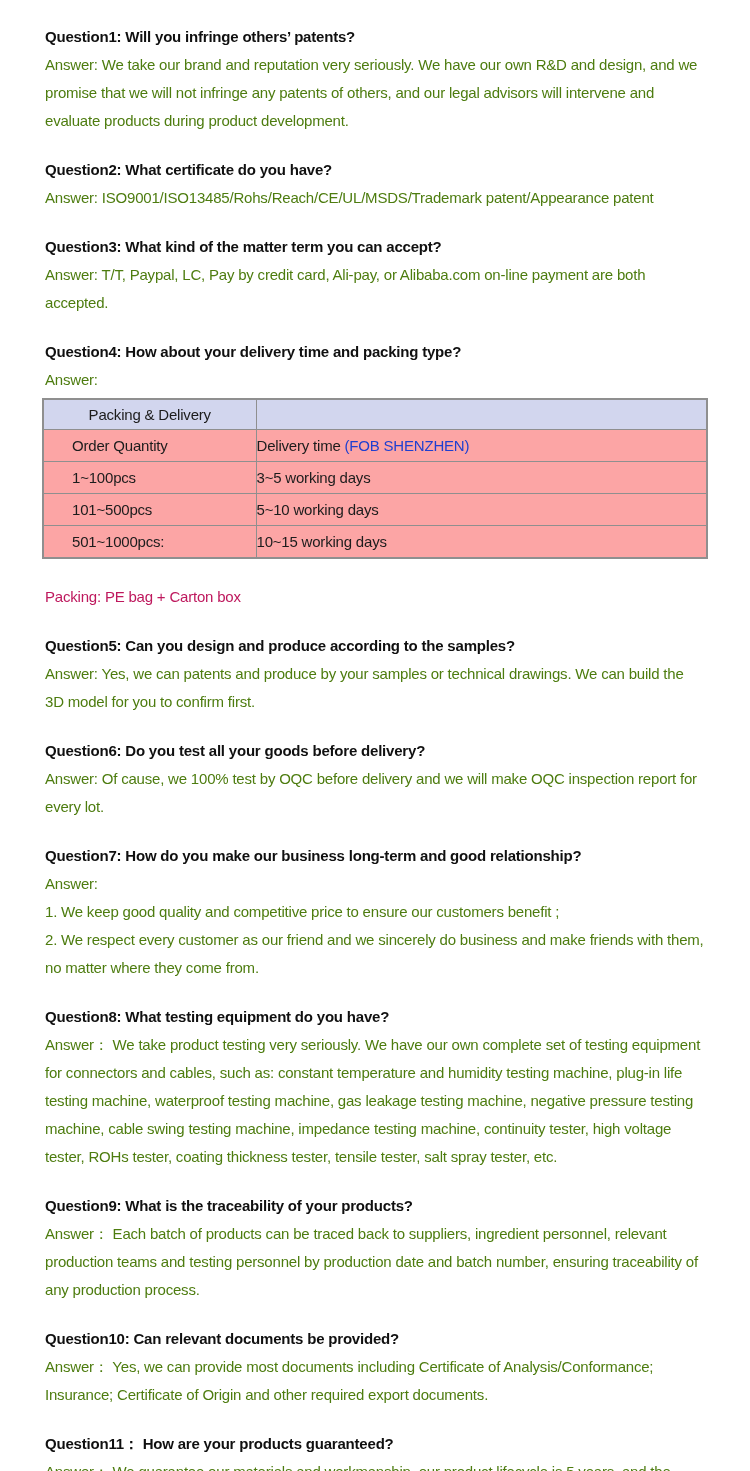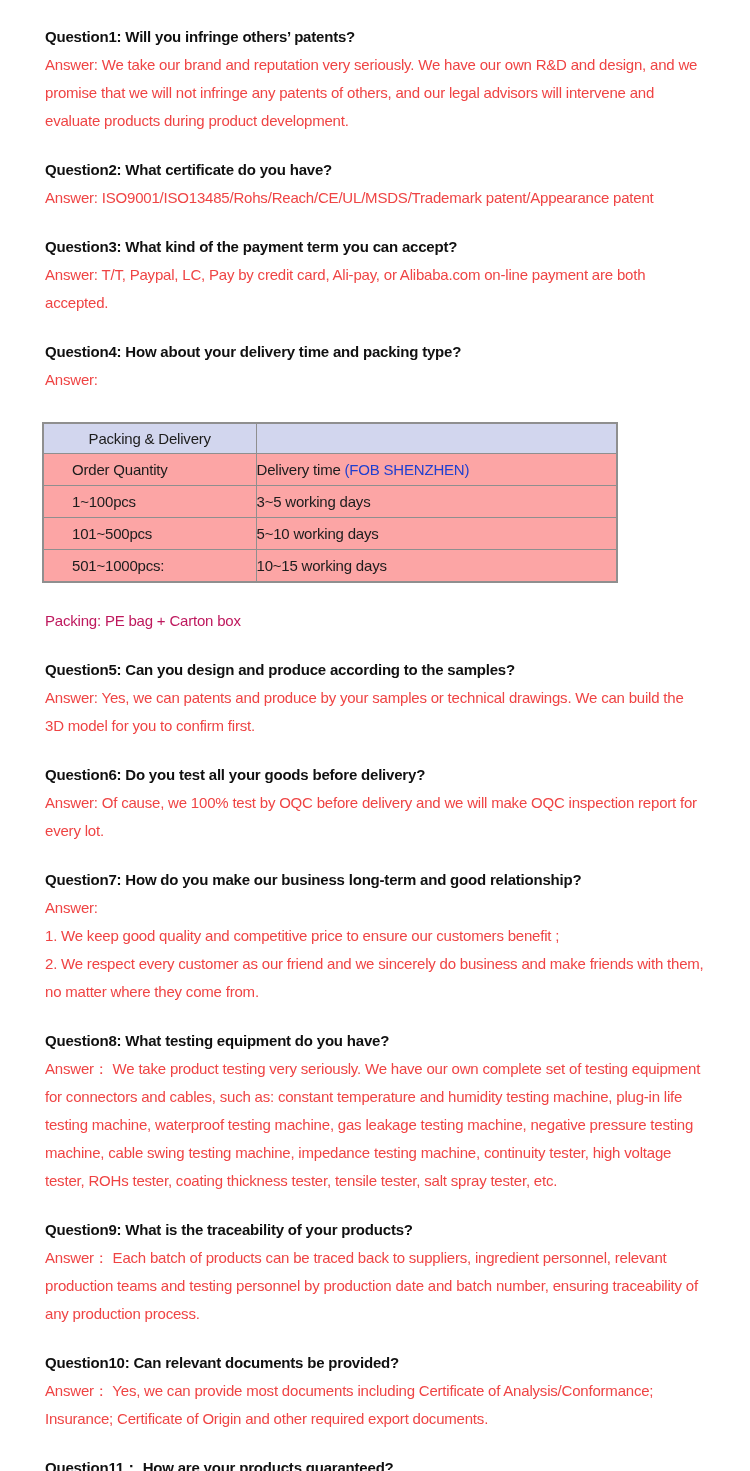--- a/index.html
+++ b/index.html
@@ -25,36 +25,36 @@
     font-size: 15px;
     font-weight: 700;
     color: #101010;
     line-height: 28px;
     margin: 0;
     letter-spacing: -0.2px;
   }
   .answer {
     font-size: 15px;
     font-weight: 400;
-    color: #ef4444;
+    color: #4d7c0f;
     line-height: 28px;
     margin: 0;
     letter-spacing: -0.2px;
   }
   .note {
     font-size: 15px;
     color: #be185d;
     line-height: 28px;
     margin: 24px 0 8px 0;
     letter-spacing: -0.2px;
   }
   table.delivery {
     border-collapse: collapse;
-    width: 576px;
-    margin: 28px 0 0 -3px;
+    width: 666px;
+    margin: 4px 0 0 -3px;
     table-layout: fixed;
     border: 2px solid var(--tbl-border, #8f8f8f);
   }
   table.delivery td, table.delivery th {
     border: 1px solid var(--tbl-border, #8f8f8f);
     font-size: 15px;
     font-weight: 400;
     color: #1c1c1c;
     letter-spacing: -0.2px;
     height: 31px;
@@ -84,21 +84,21 @@
     <p class="question">Question1: Will you infringe others’ patents?</p>
     <p class="answer">Answer: We take our brand and reputation very seriously. We have our own R&amp;D and design, and we promise that we will not infringe any patents of others, and our legal advisors will intervene and evaluate products during product development.</p>
   </div>
 
   <div class="qa">
     <p class="question">Question2: What certificate do you have?</p>
     <p class="answer">Answer: ISO9001/ISO13485/Rohs/Reach/CE/UL/MSDS/Trademark patent/Appearance patent</p>
   </div>
 
   <div class="qa">
-    <p class="question">Question3: What kind of the payment term you can accept?</p>
+    <p class="question">Question3: What kind of the matter term you can accept?</p>
     <p class="answer">Answer: T/T, Paypal, LC, Pay by credit card, Ali-pay, or Alibaba.com on-line payment are both accepted.</p>
   </div>
 
   <div class="qa">
     <p class="question">Question4: How about your delivery time and packing type?</p>
     <p class="answer">Answer:</p>
 
     <table class="delivery">
       <colgroup>
         <col class="col-qty">

